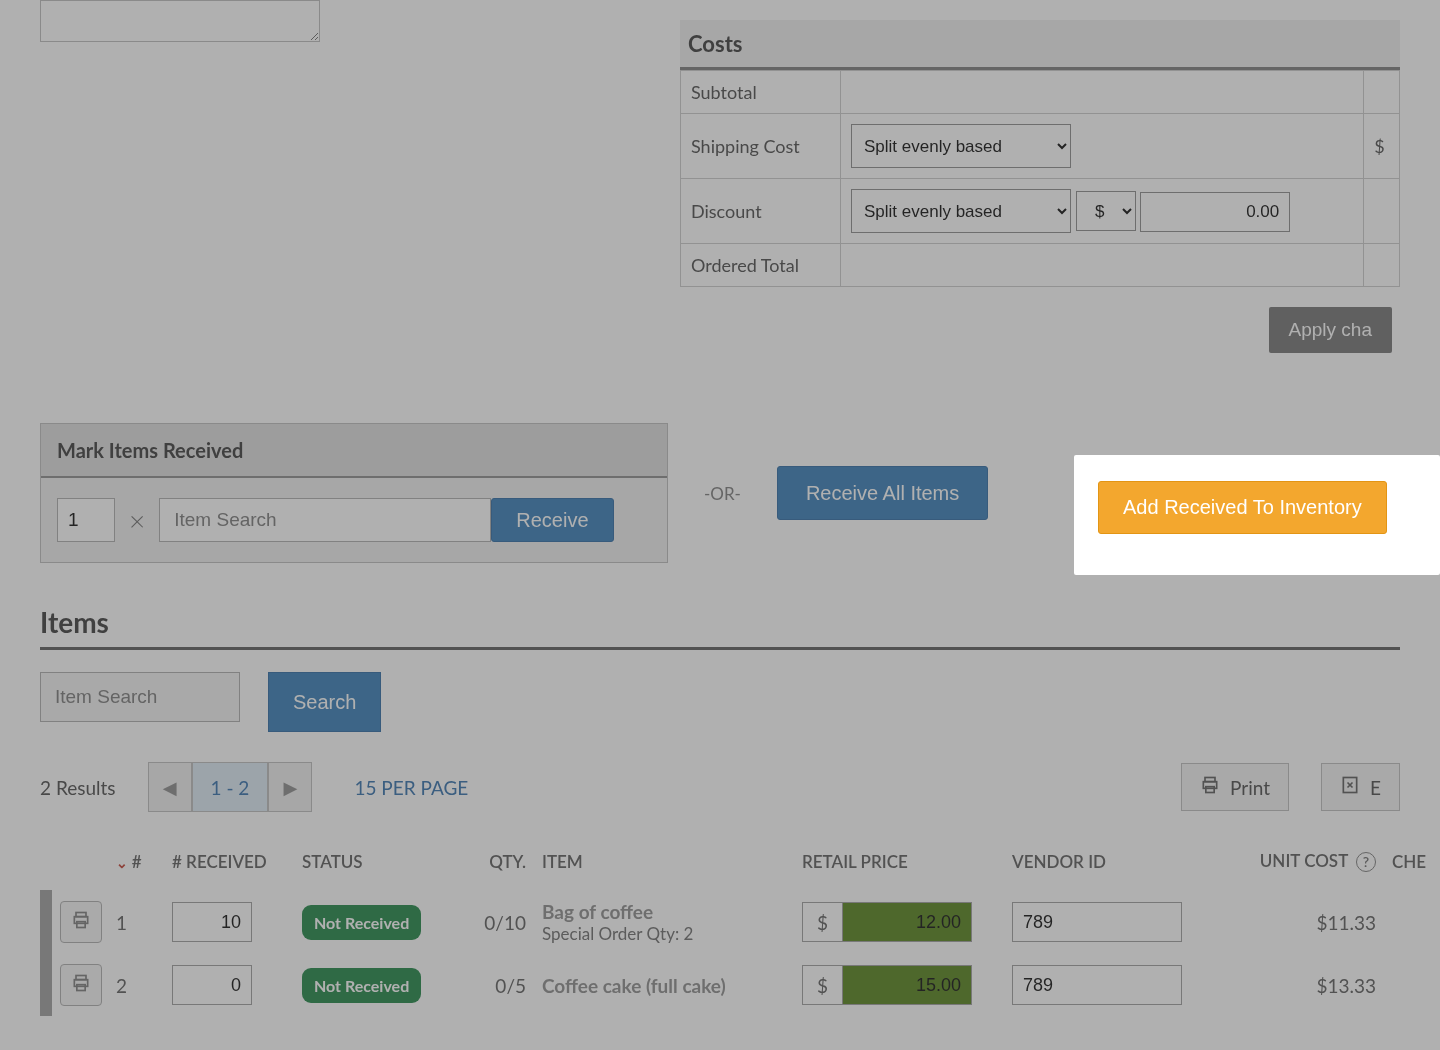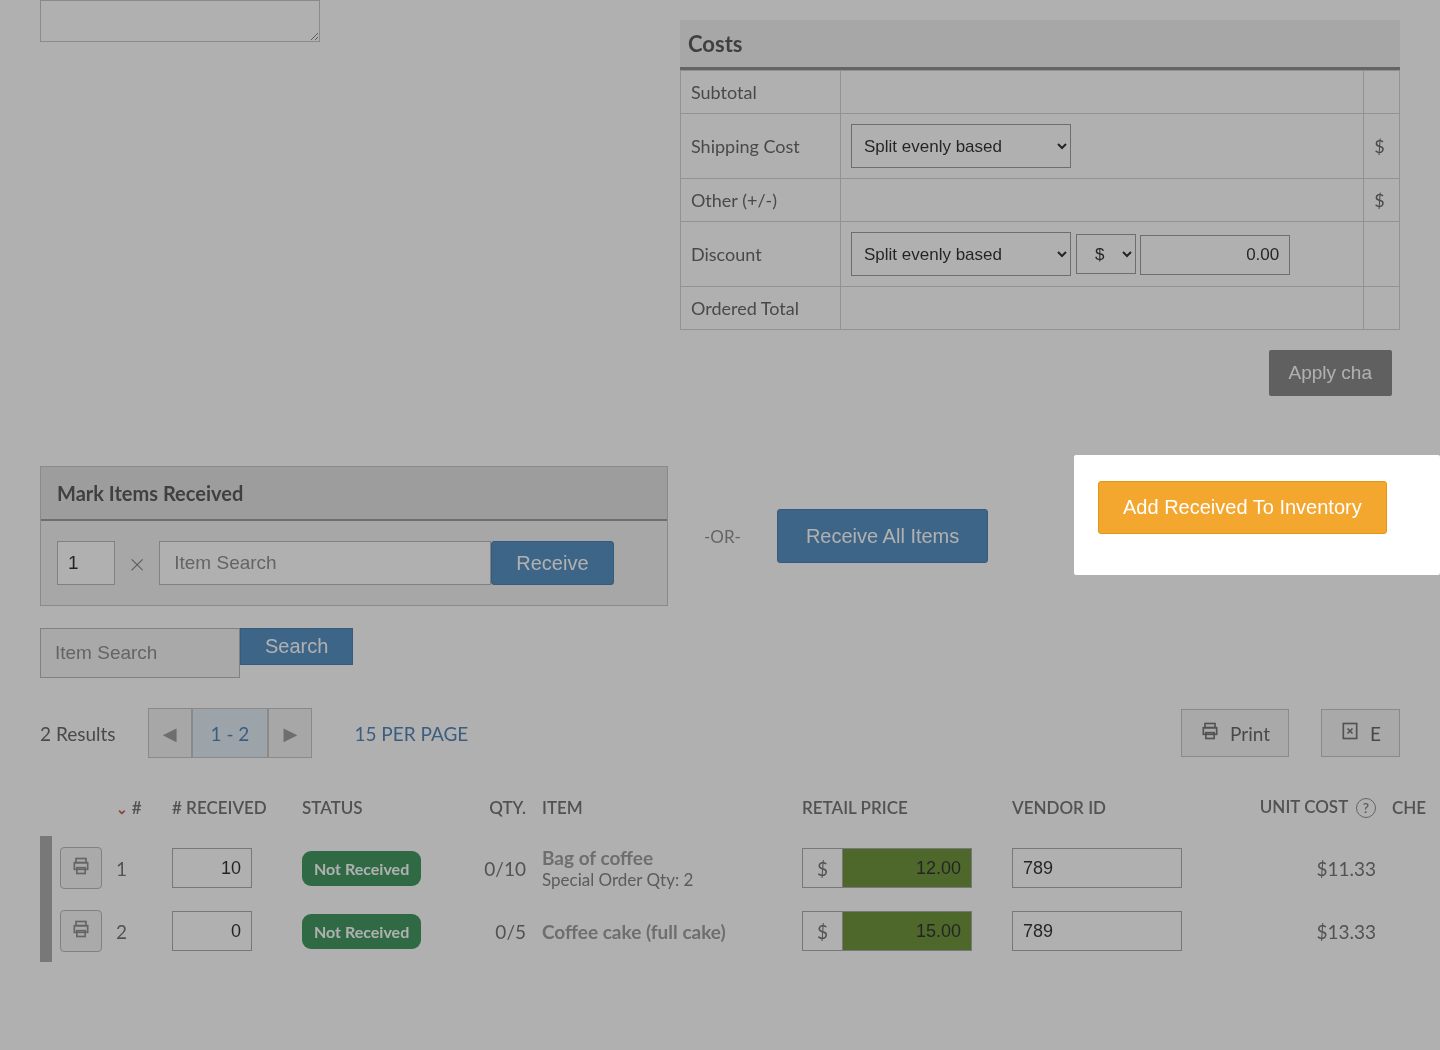--- a/index.html
+++ b/index.html
@@ -136,24 +136,24 @@
   }
   .items-search {
     display:flex; margin-top:22px;
   }
   .items-search input {
     width:200px; height:50px;
     border:1px solid #aaa; background:#f2f2f2;
     font-size:19px; padding:0 14px;
   }
   .items-search button {
-    height:37px; padding:0 24px;
+    height:60px; padding:0 24px;
     background:#2e77b4; color:#fff;
     border:1px solid #2564a0;
-    font-size:20px; cursor:pointer;
+    font-size:20px; cursor:pointer;margin-left:28px;
   }
 
   .pager-row {
     display:flex; align-items:center;
     margin-top:30px; gap:32px;
   }
   .results-count { font-size:19px; color:#444; }
   .pager { display:flex; }
   .pager-btn {
     width:44px; height:50px;
@@ -261,25 +261,20 @@
           <td></td>
               <td></td>
         </tr>
         <tr>
           <td class="label">Shipping Cost</td>
           <td>
             <select class="splitter">
               <option>Split evenly based</option>
             </select>
           </td>
-          <td class="dollar-cell">$</td>
-        </tr>
-        <tr>
-          <td class="label">Other (+/-)</td>
-          <td></td>
           <td class="dollar-cell">$</td>
         </tr>
         <tr>
           <td class="label">Discount</td>
           <td>
             <select class="splitter">
               <option>Split evenly based</option>
             </select>
             <select class="cur">
               <option>$</option>
@@ -310,20 +305,21 @@
         <div class="search-grp">
           <input class="search" placeholder="Item Search" style="">
           <button class="btn-blue">Receive</button>
         </div>
       </div>
     </div>
     <span class="or">-OR-</span>
     <button class="btn-blue" style="height:54px;padding:0 28px">Receive All Items</button>
   </div>
 
+  <h2 class="items">Items</h2>
 
   <div class="items-search">
     <input placeholder="Item Search" style="">
     <button>Search</button>
   </div>
 
   <div class="pager-row">
     <span class="results-count">2 Results</span>
     <div class="pager">
       <div class="pager-btn">◀</div>

